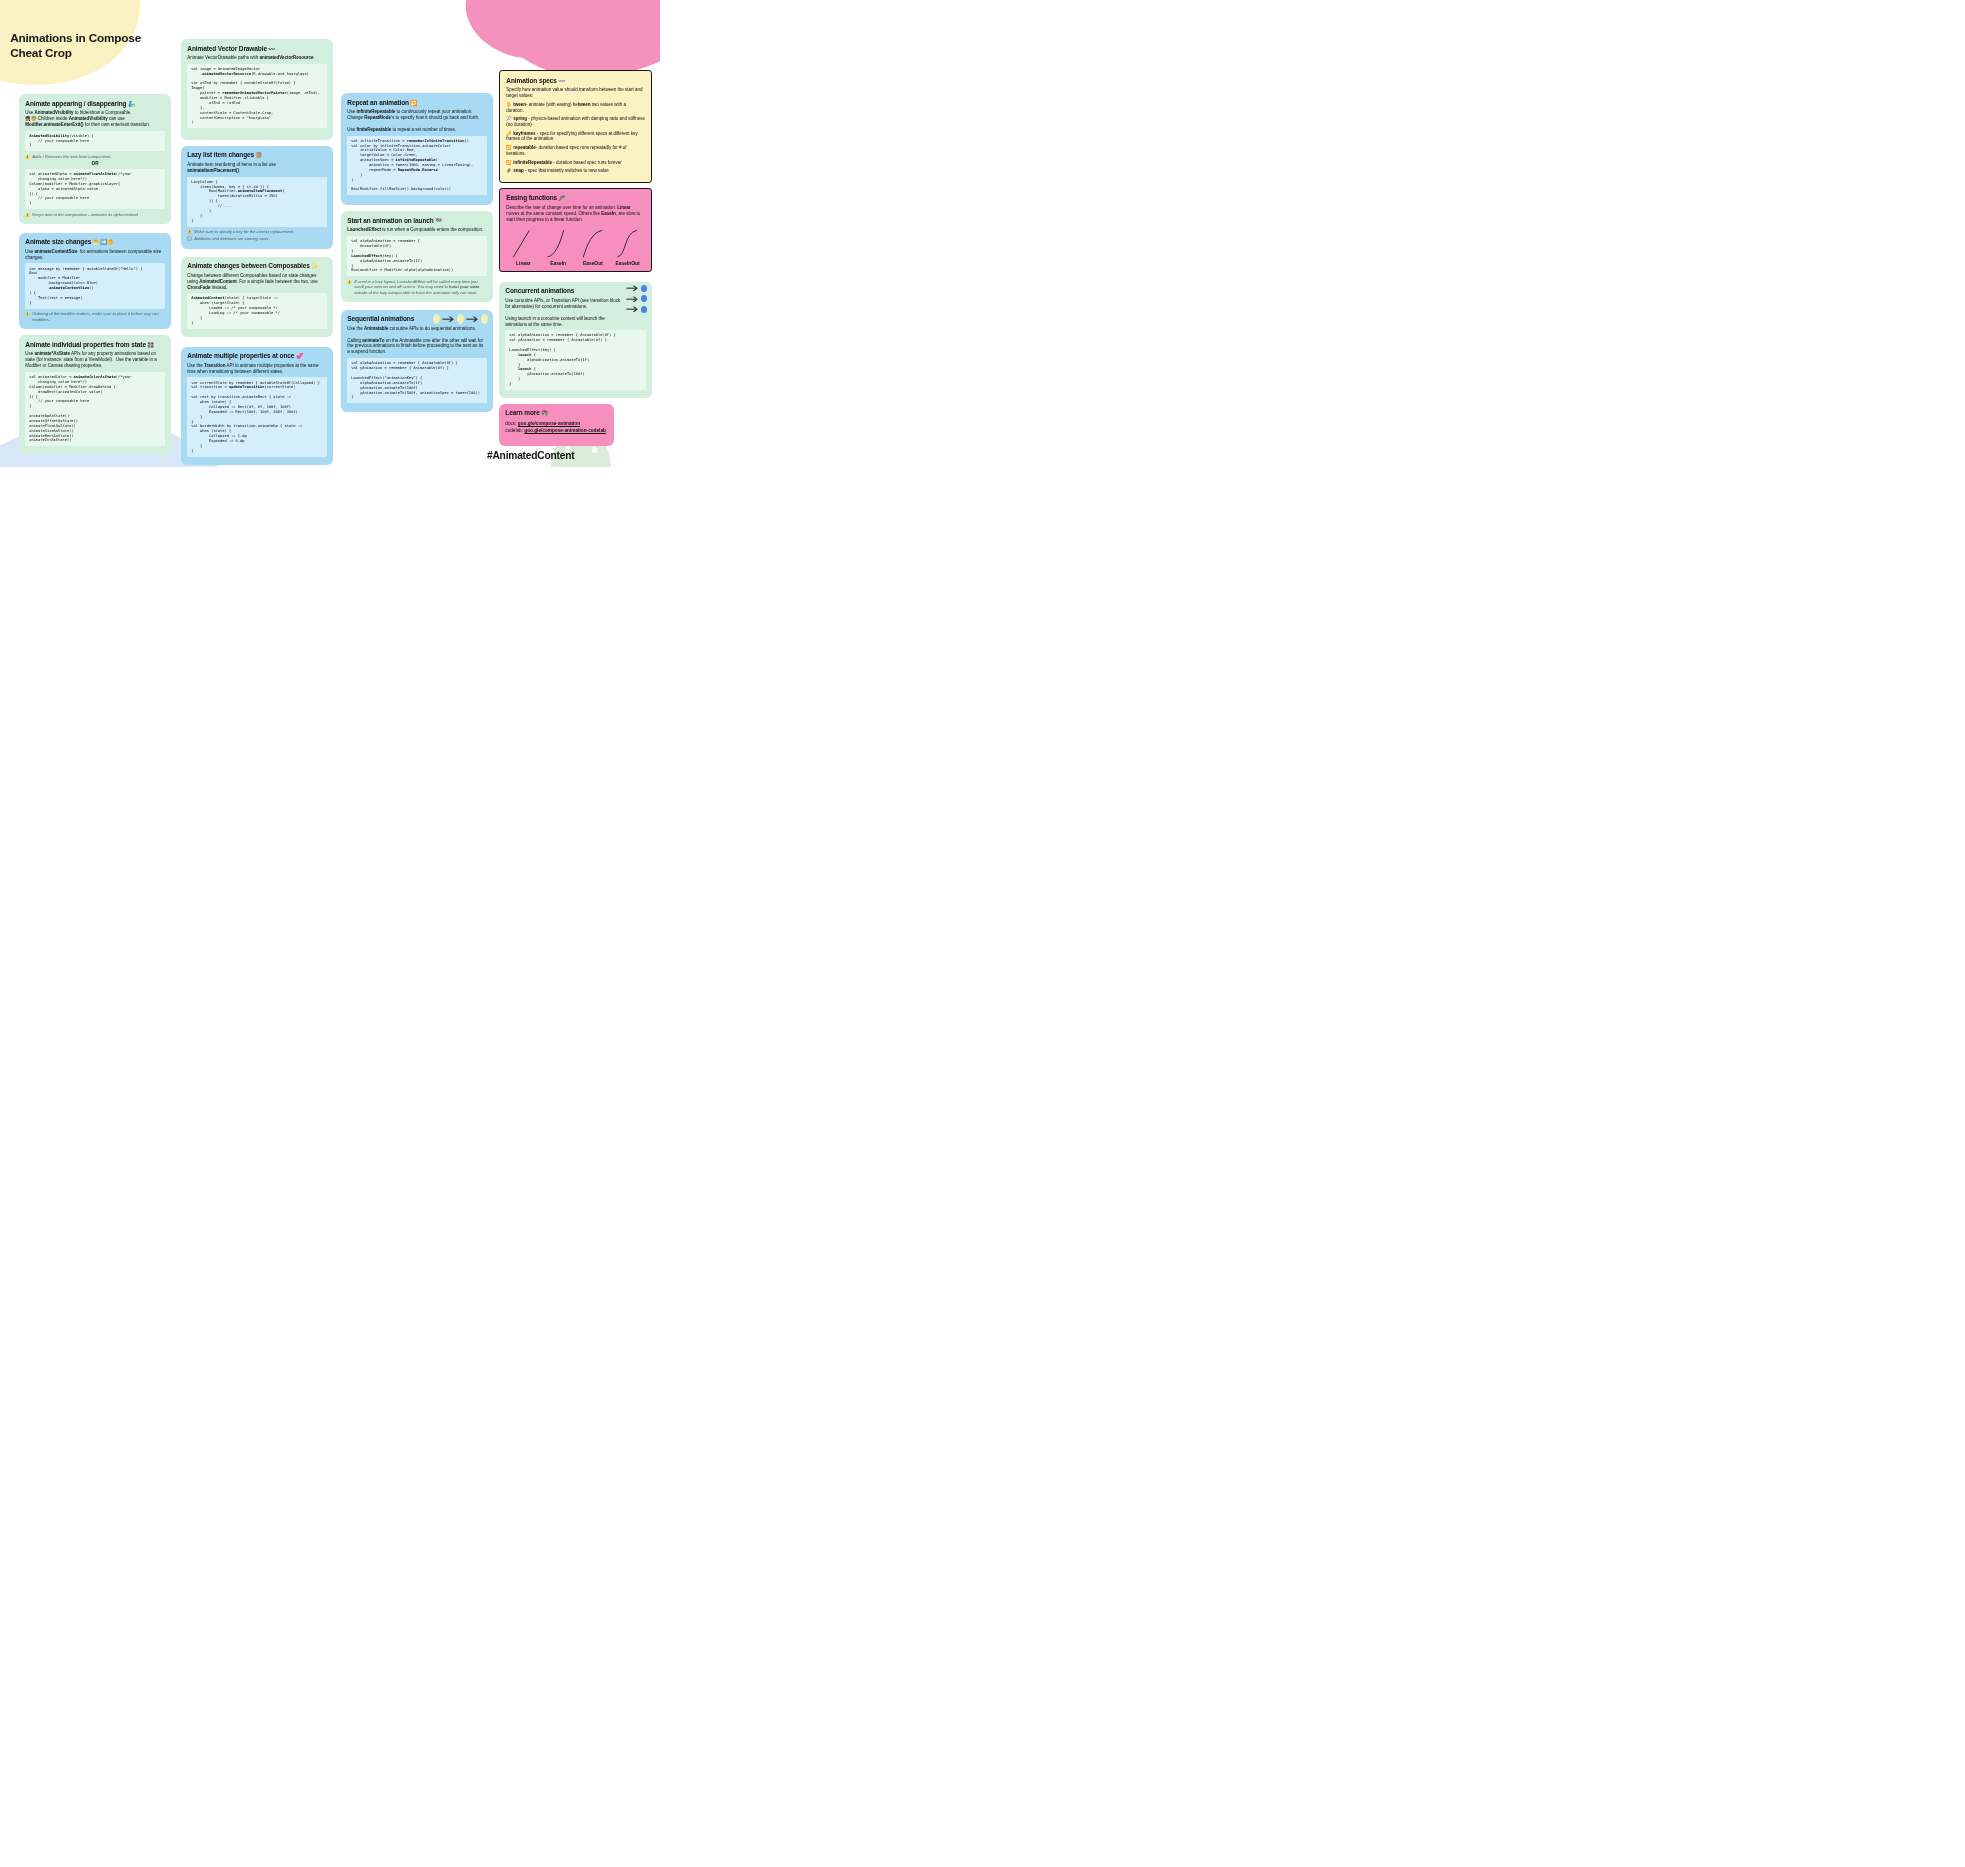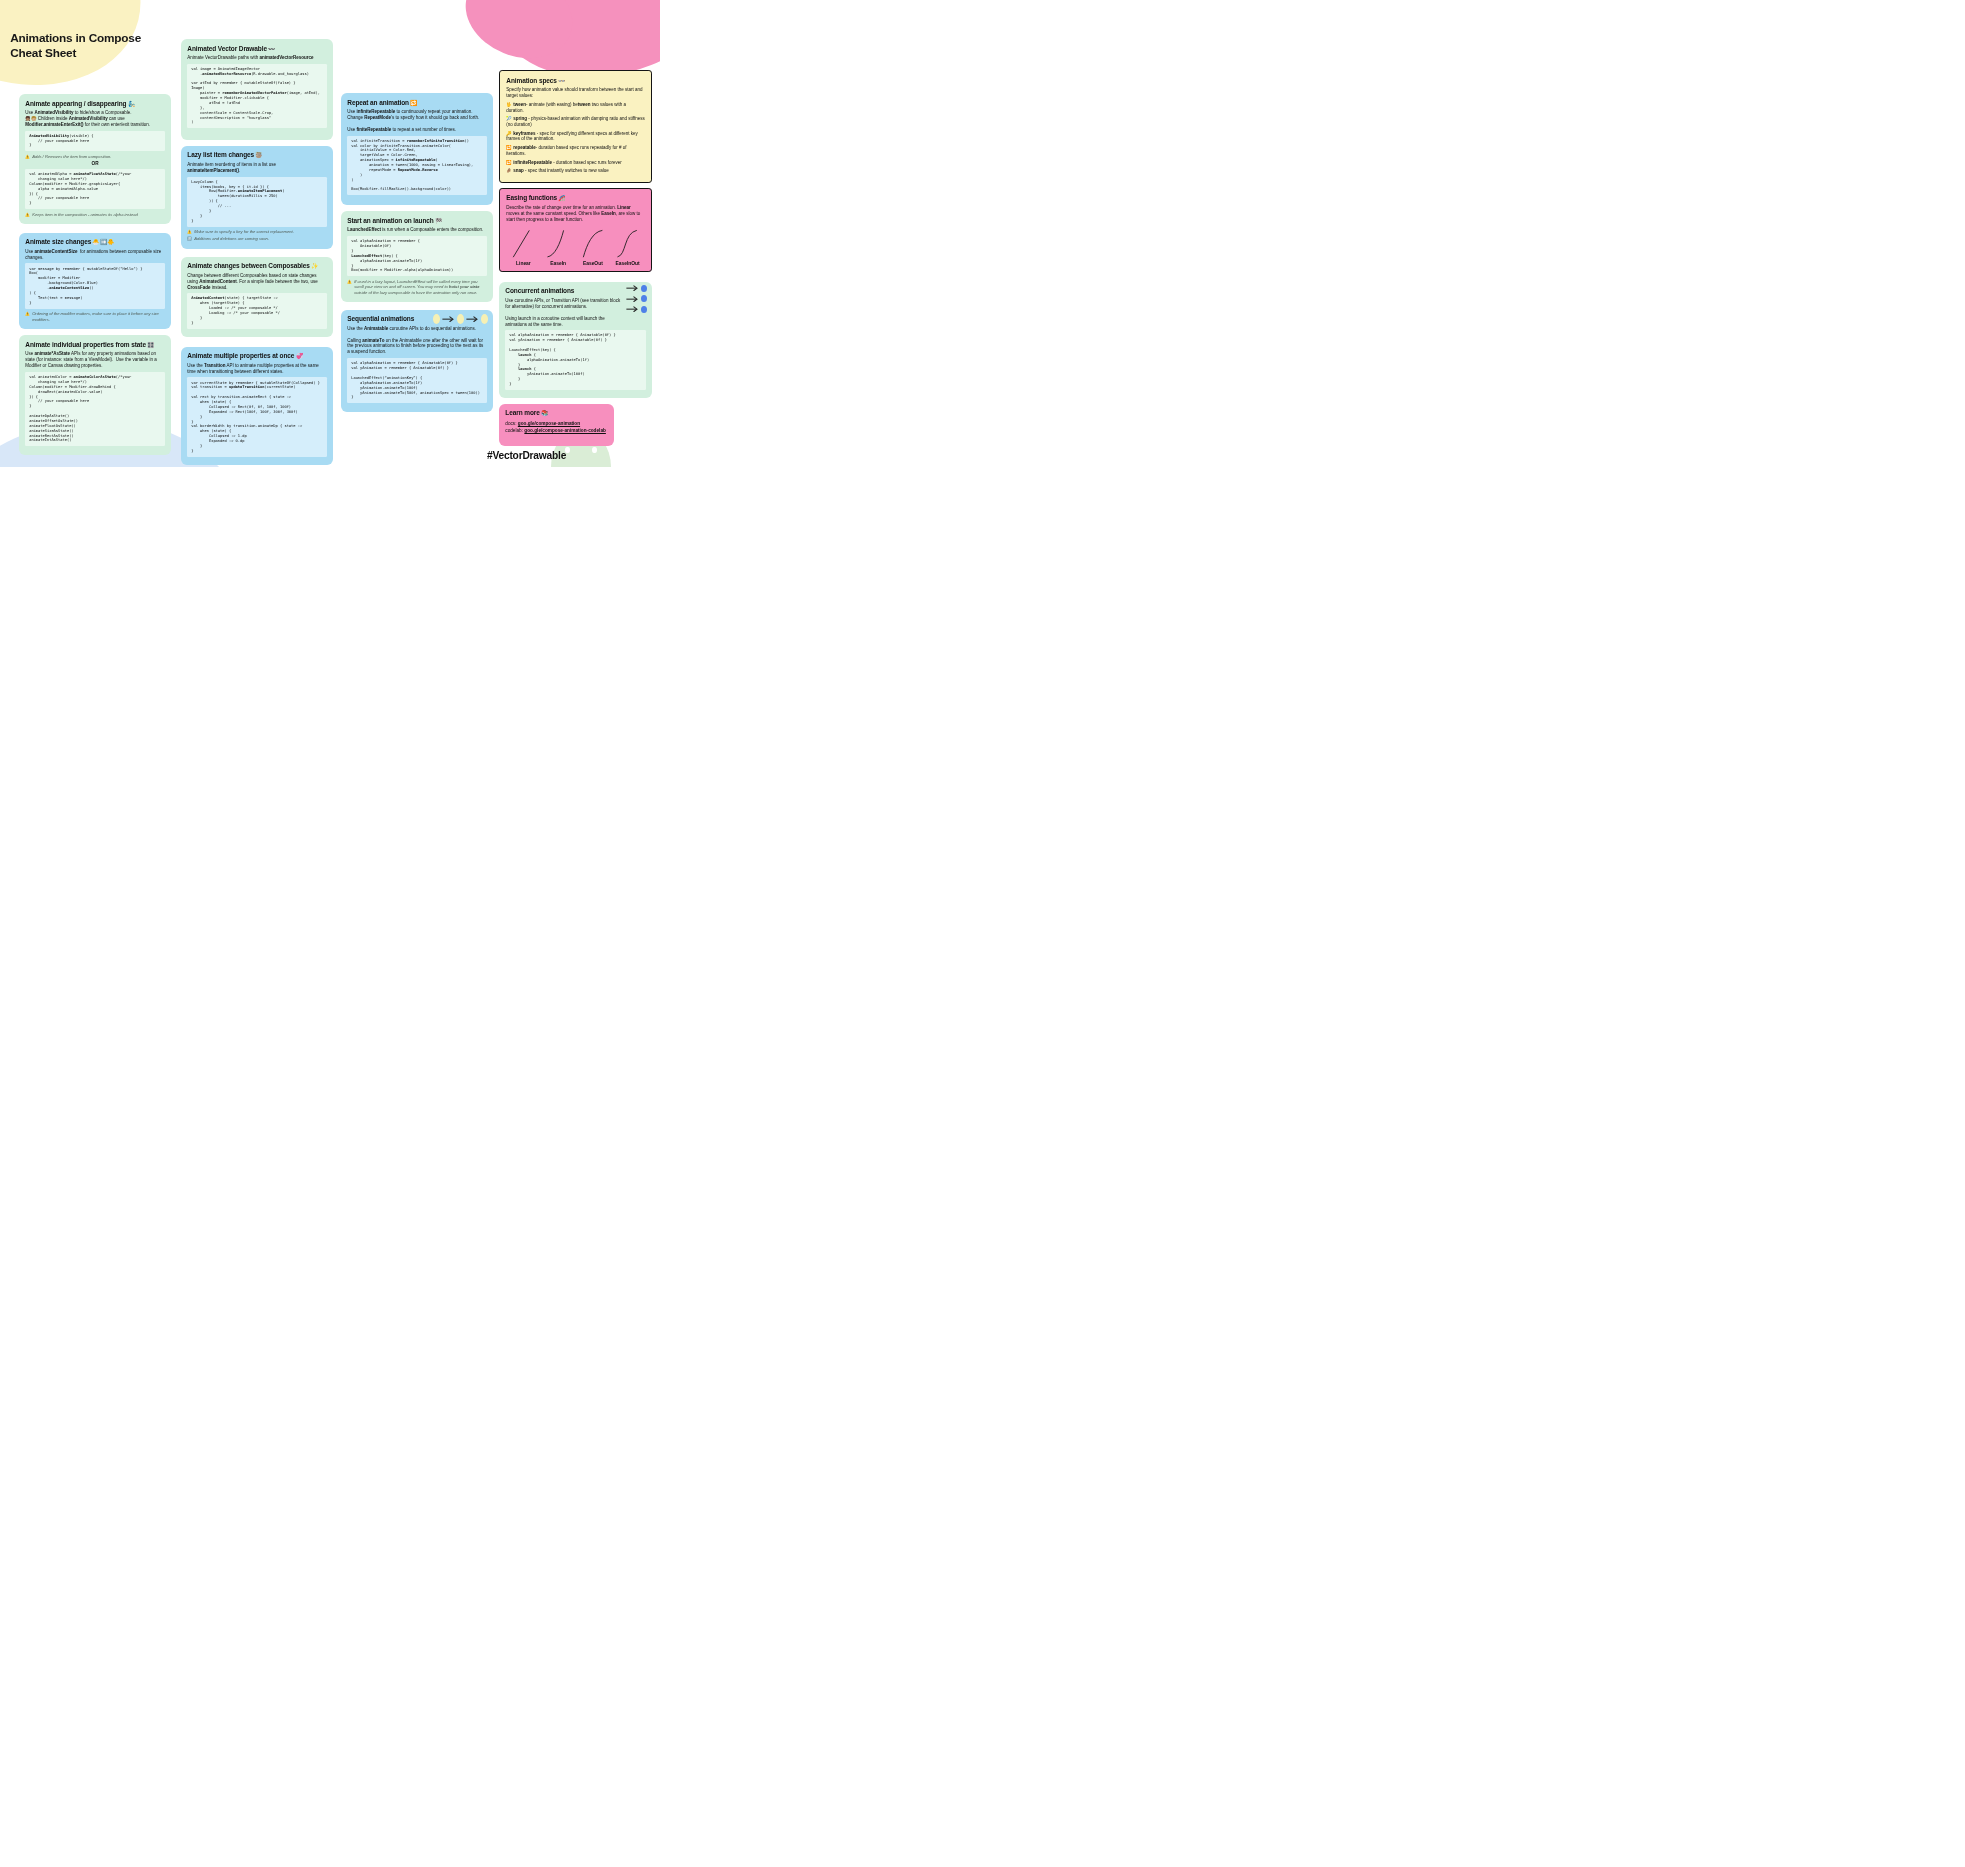--- a/index.html
+++ b/index.html
@@ -69,21 +69,21 @@
 <body>
 
 <div class="canvas">
 
   <div class="blob blob-yellow"></div>
   <div class="blob blob-pink-1"></div>
   <div class="blob blob-pink-2"></div>
   <div class="blob blob-blue"></div>
 
   <div class="page-title">Animations in Compose
-Cheat Sheet</div>
+Cheat Crop</div>
 
   <div class="col" id="col1">
     <div class="card green" style="margin-top:94px;min-height:120px;">
       <h2><span>Animate appearing / disappearing</span><span class="emoji">🧞</span></h2>
       <p class="body">Use <b>AnimatedVisibility</b> to hide/show a Composable.
 👧🏽🧒🏼 Children inside <b>AnimatedVisibility</b> can use <b>Modifier.animateEnterExit()</b> for their own enter/exit transition.</p>
       <pre class="code"><b>AnimatedVisibility</b>(visible) {
     // your composable here
 }</pre>
       <div class="note">
@@ -361,21 +361,21 @@
 }</pre>
     </div>
 
     <div class="card pink" style="margin-top:5.5px;min-height:42px;width:115px;">
       <h2><span>Learn more</span><span class="emoji">📚</span></h2>
       <div class="learn-line"><span>docs:</span> <b>goo.gle/compose-animation</b></div>
       <div class="learn-line"><span>codelab:</span> <b>goo.gle/compose-animation-codelab</b></div>
     </div>
   </div>
 
-  <div class="hashtag">#VectorDrawable</div>
+  <div class="hashtag">#AnimatedContent</div>
 
   <div class="droid">
     <div class="ant l"></div>
     <div class="ant r"></div>
     <div class="dome">
       <div class="eye l"></div>
       <div class="eye r"></div>
     </div>
   </div>
 

